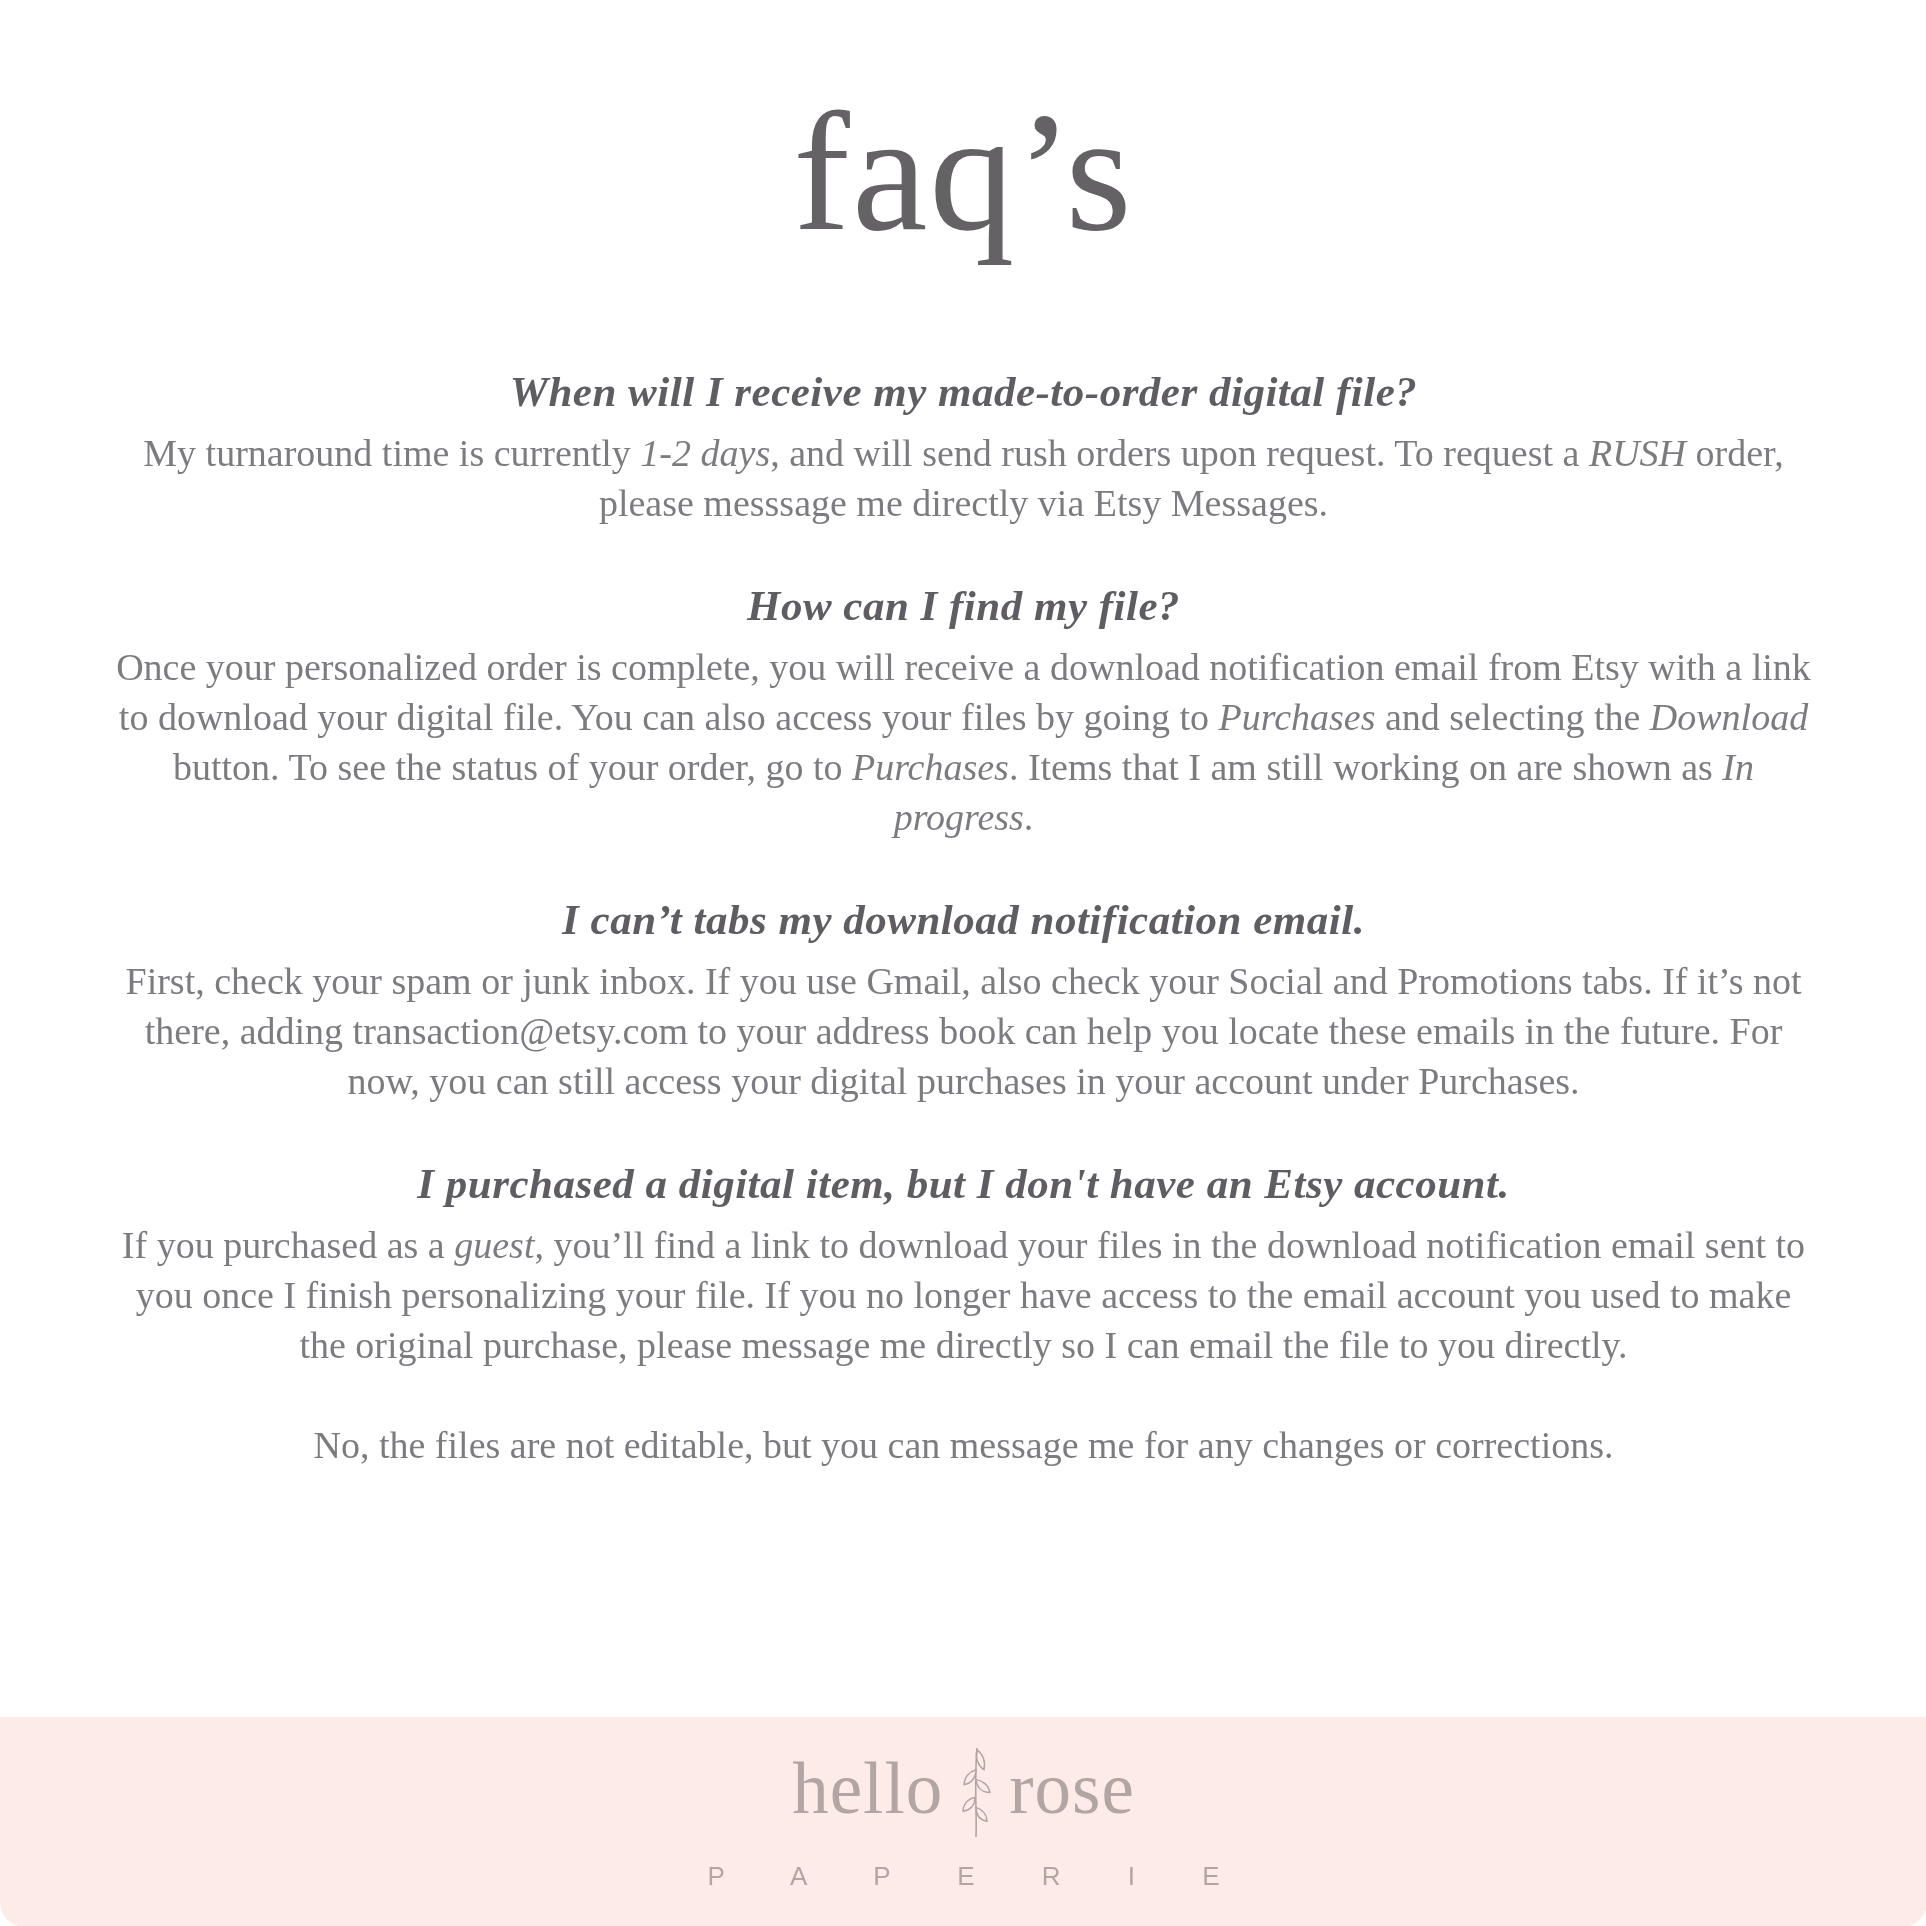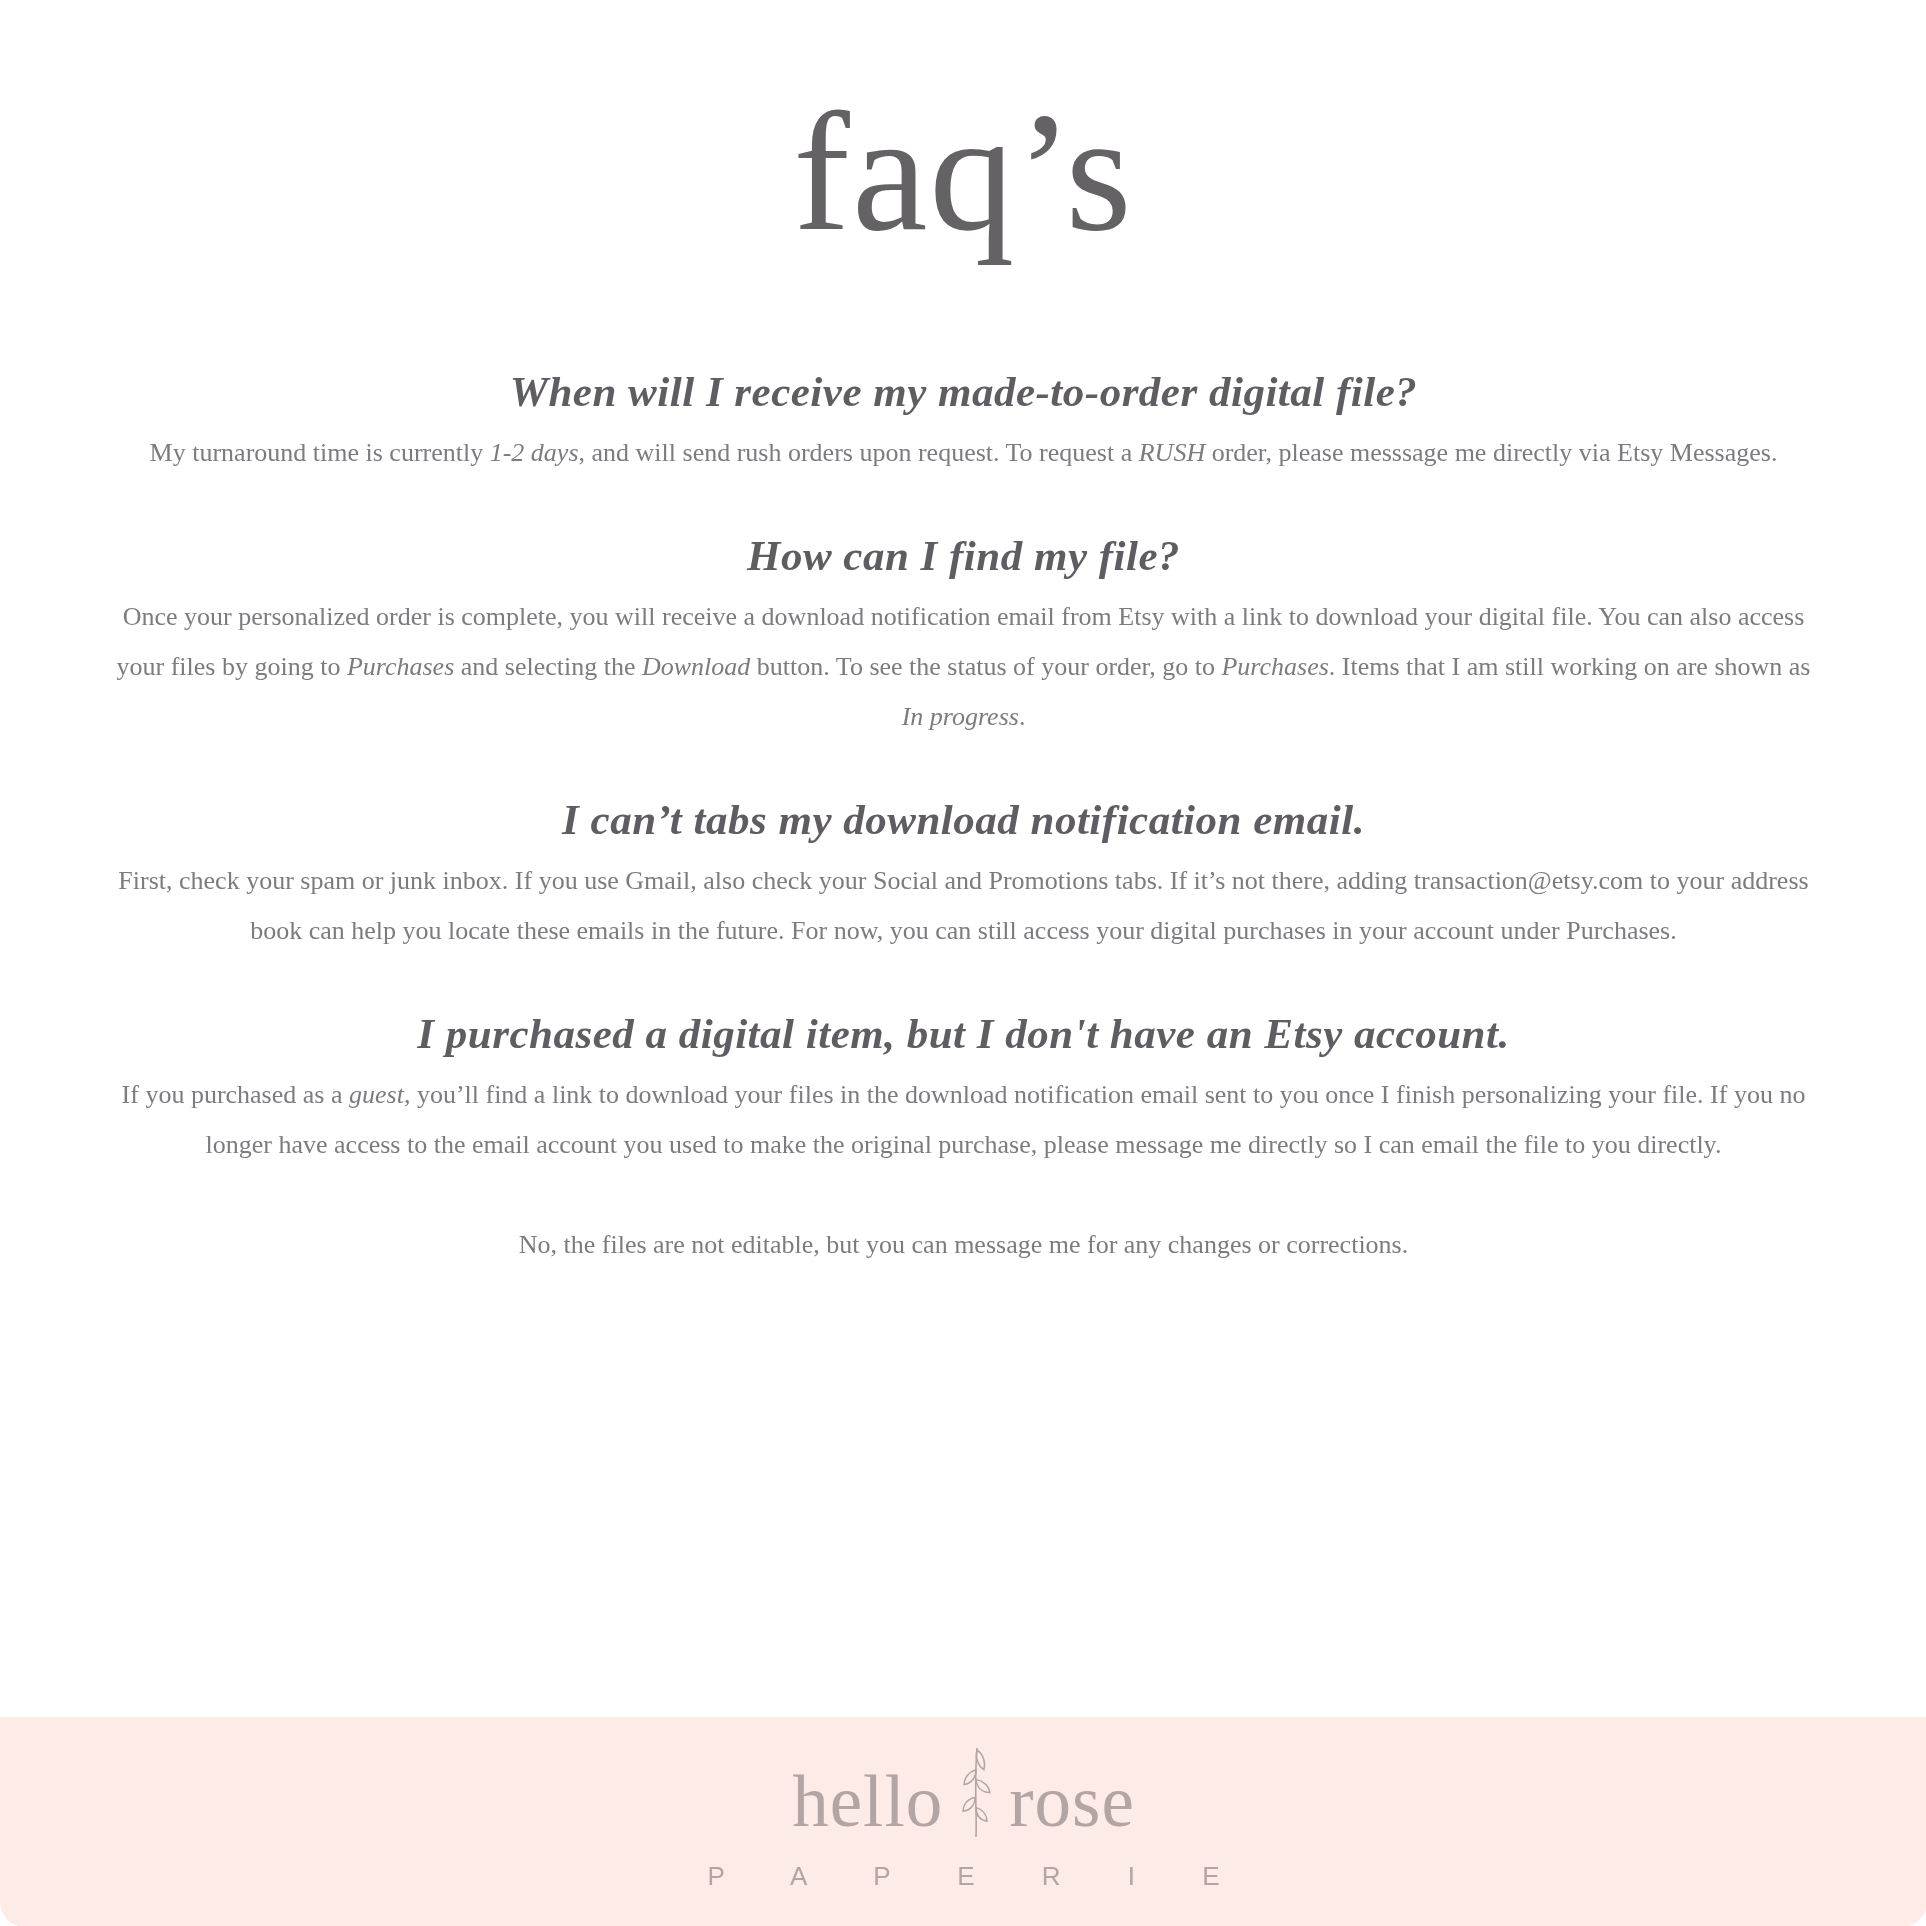--- a/index.html
+++ b/index.html
@@ -42,41 +42,41 @@
     margin:0 0 9px 0;
     font-size:43px;
     font-weight:bold;
     line-height:1.28;
     color:var(--question-color);
     letter-spacing:0.5px;
     font-style:italic;
   }
   .faq-answer{
     margin:8px;
-    font-size:26px;
+    font-size:38px;
     font-weight:400;
     line-height:50px;
     color:var(--answer-color);
   }
   .faq-answer em{font-style:italic;}
   .footer{
     position:absolute;
     left:0;
     bottom:0;
     width:100%;
     height:210px;
     background:var(--footer-bg);
     display:flex;
     flex-direction:column;
     align-items:center;
     justify-content:center;
   }
   .brand-row{
     display:flex;
-    align-items:center;
+    align-items:flex-start;
     justify-content:center;
     color:var(--logo-color);
   }
   .brand-word{
     font-family:"Liberation Serif", serif;
     font-size:73px;
     line-height:1;
     letter-spacing:1px;
   }
   .sprig{

